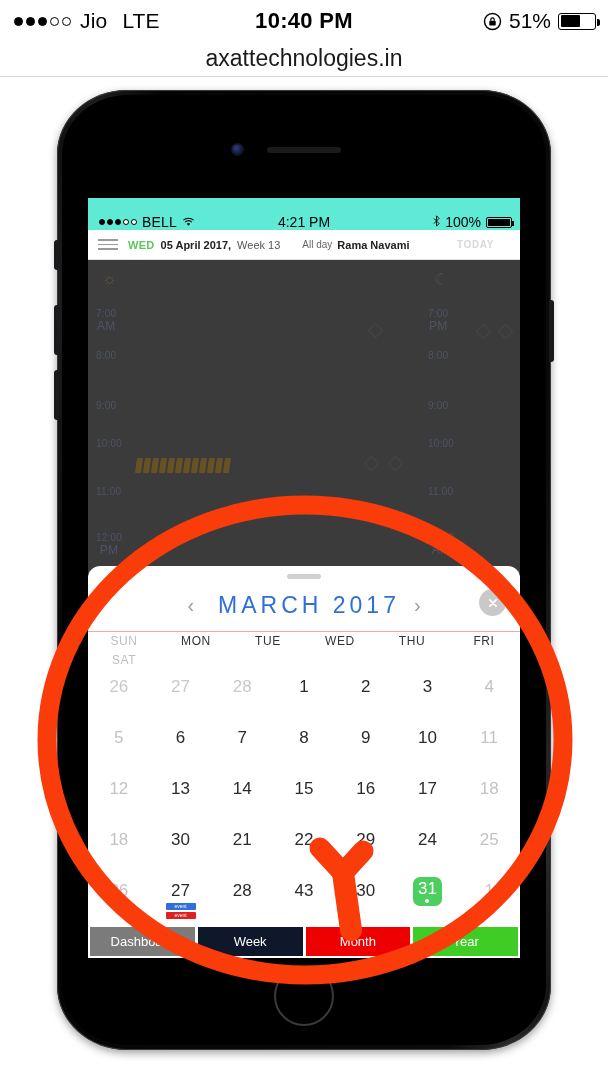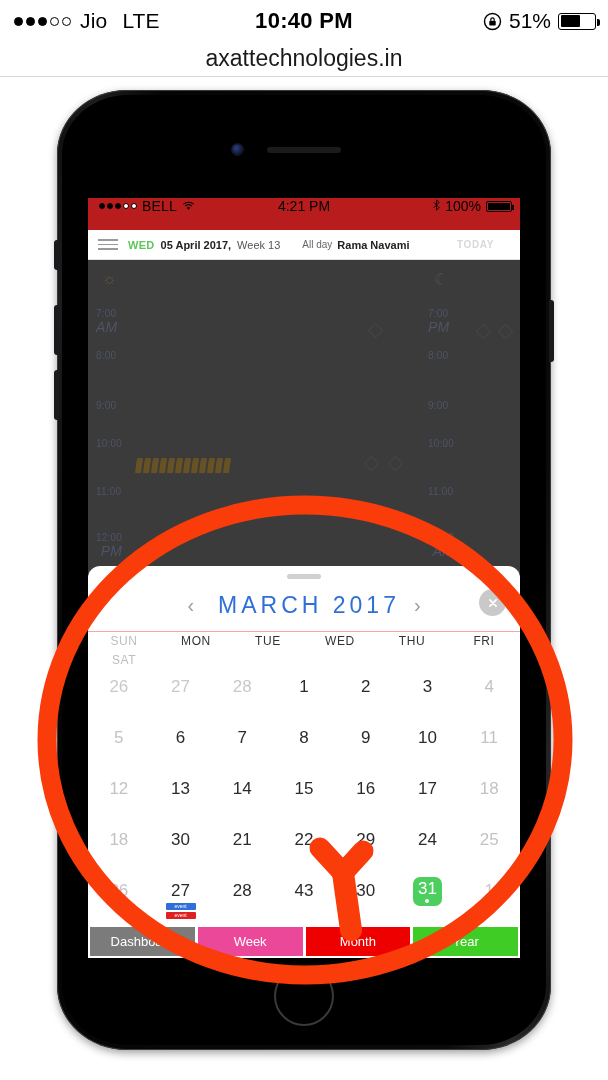--- a/index.html
+++ b/index.html
@@ -75,22 +75,22 @@
             box-shadow: 0 0 0 1px #17171c; }
 
   
   .screen {
     position: absolute; left: 31px; top: 108px; width: 432px; height: 760px;
     background: #fff; overflow: hidden;
   }
 
   
   .app-statusbar {
-    position: relative; height: 32px; background: #b91c1c;
-    display: flex; align-items: flex-start; font-size: 14px; color: #000;
+    position: relative; height: 32px; background: #5eead4;
+    display: flex; align-items: flex-end; font-size: 14px; color: #000;
   }
   .asb-left { display: flex; align-items: center; gap: 5px; margin-left: 11px; }
   .asb-dots { display: flex; gap: 2px; }
   .asb-dots i { width: 6px; height: 6px; border-radius: 50%; background: #000;
                 border: 1px solid #000; }
   .asb-dots i.hollow { background: #fff; }
   .asb-carrier { font-size: 14px; letter-spacing: .2px; }
   .asb-center { position: absolute; left: 0; right: 0; text-align: center; font-size: 14px; }
   .asb-right { position: absolute; right: 8px; display: flex; align-items: center; gap: 5px; }
   .asb-batt { position: relative; width: 26px; height: 11px; border: 1px solid #000;
@@ -121,21 +121,21 @@
     background: #3b3b3b;
     color: #6a6a6a;
   }
   .dv-col { position: absolute; top: 0; bottom: 0; width: 58px; }
   .dv-col.left { left: 0; }
   .dv-col.right { left: 332px; }
   .dv-icon { position: absolute; top: 10px; left: 14px; font-size: 16px; color: #6b5a38; opacity: .85; }
   .dv-icon.moon { color: #5a5a66; }
   .dv-hour { position: absolute; left: 8px; font-size: 10px; color: #4e5366;
              letter-spacing: .2px; white-space: nowrap; }
-  .dv-hour .mer { display: block; text-align: right; font-size: 14px; font-style: italic; }
+  .dv-hour .mer { display: block; text-align: center; font-size: 12px; }
   .dv-events { position: absolute; left: 48px; top: 198px;
                display: flex; gap: 2px; }
   .dv-events i { display: block; width: 6px; height: 15px; background: #6d5524;
                  transform: skewX(-8deg); border-radius: 1px; opacity: .9; }
   .dv-diamond { position: absolute; width: 11px; height: 11px;
                 border: 1px solid #4a4a52; transform: rotate(45deg); opacity: .7; }
 
   
   .sheet {
     position: absolute; left: 0; right: 0; bottom: 0; height: 392px;
@@ -480,21 +480,21 @@
                   <span class="sel-dot"></span>
                 </div>
               </div>
               <div class="cell">
                 <span class="num other">1</span>
               </div>
             </div>
 
           <div class="tabbar" id="tabbar">
               <div class="tab" style="background: rgb(123, 123, 123);">Dashboard</div>
-              <div class="tab" style="background: #ec4899;">Week</div>
+              <div class="tab" style="background: #0f172a;">Week</div>
               <div class="tab" style="background: rgb(239, 0, 0);">Month</div>
               <div class="tab" style="background: rgb(63, 204, 36);">Year</div>
             </div>
         </div>
       </div>
     </div>
   </div>
 
   <svg class="annot" viewBox="0 0 608 1080">
     <ellipse cx="305" cy="740" rx="258" ry="235" fill="none" stroke="#fa3b0a" stroke-width="19" stroke-linecap="round"></ellipse>

